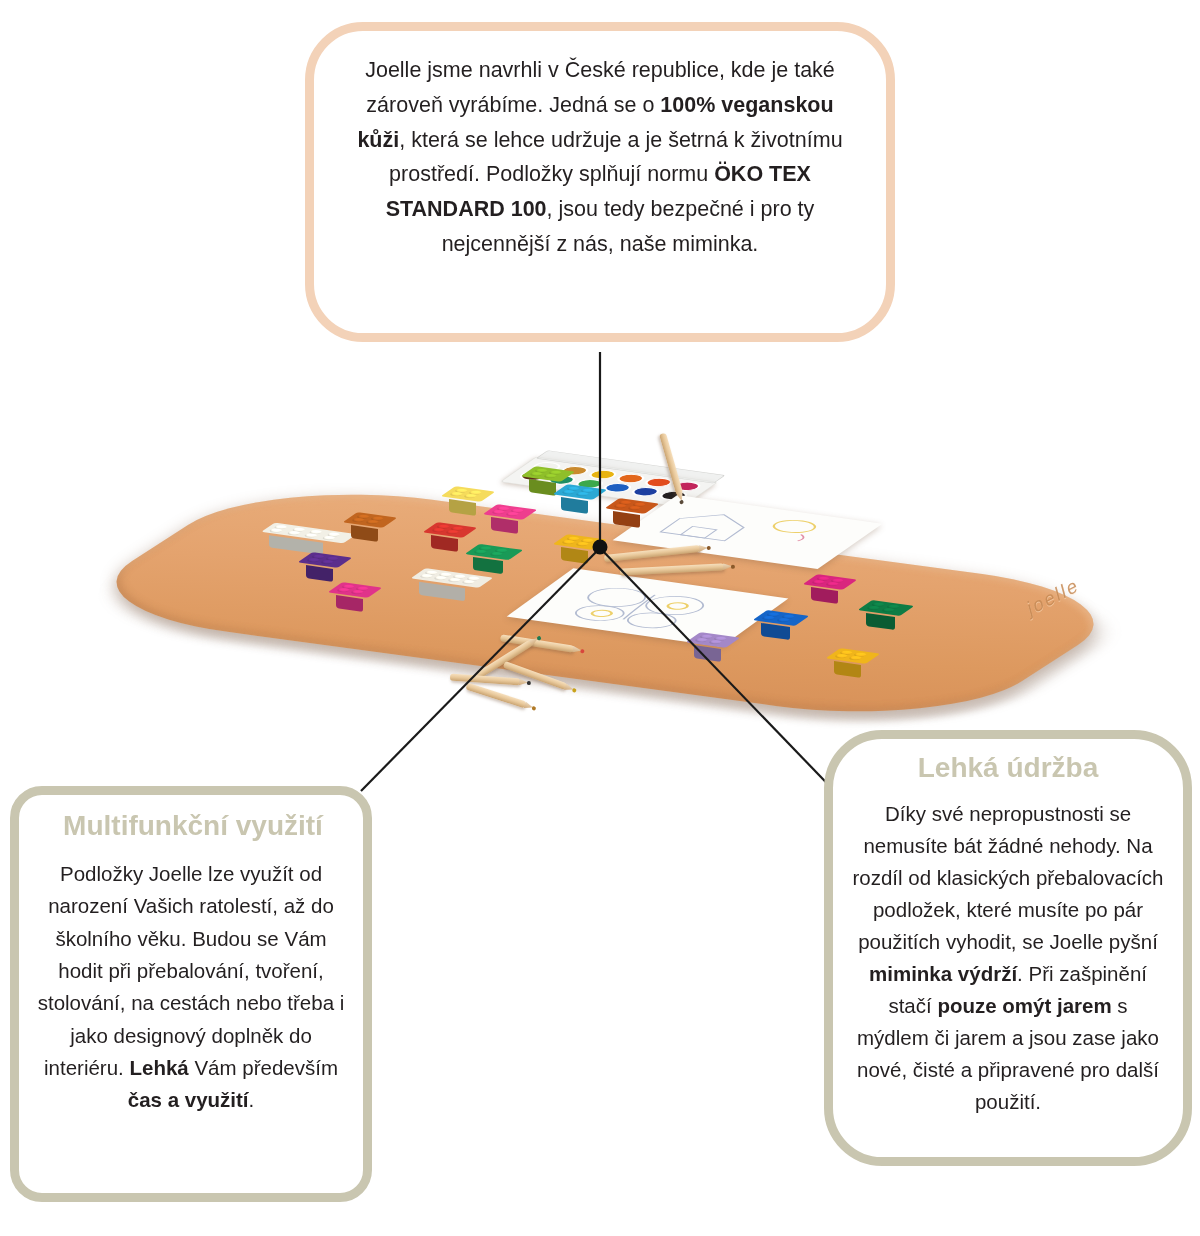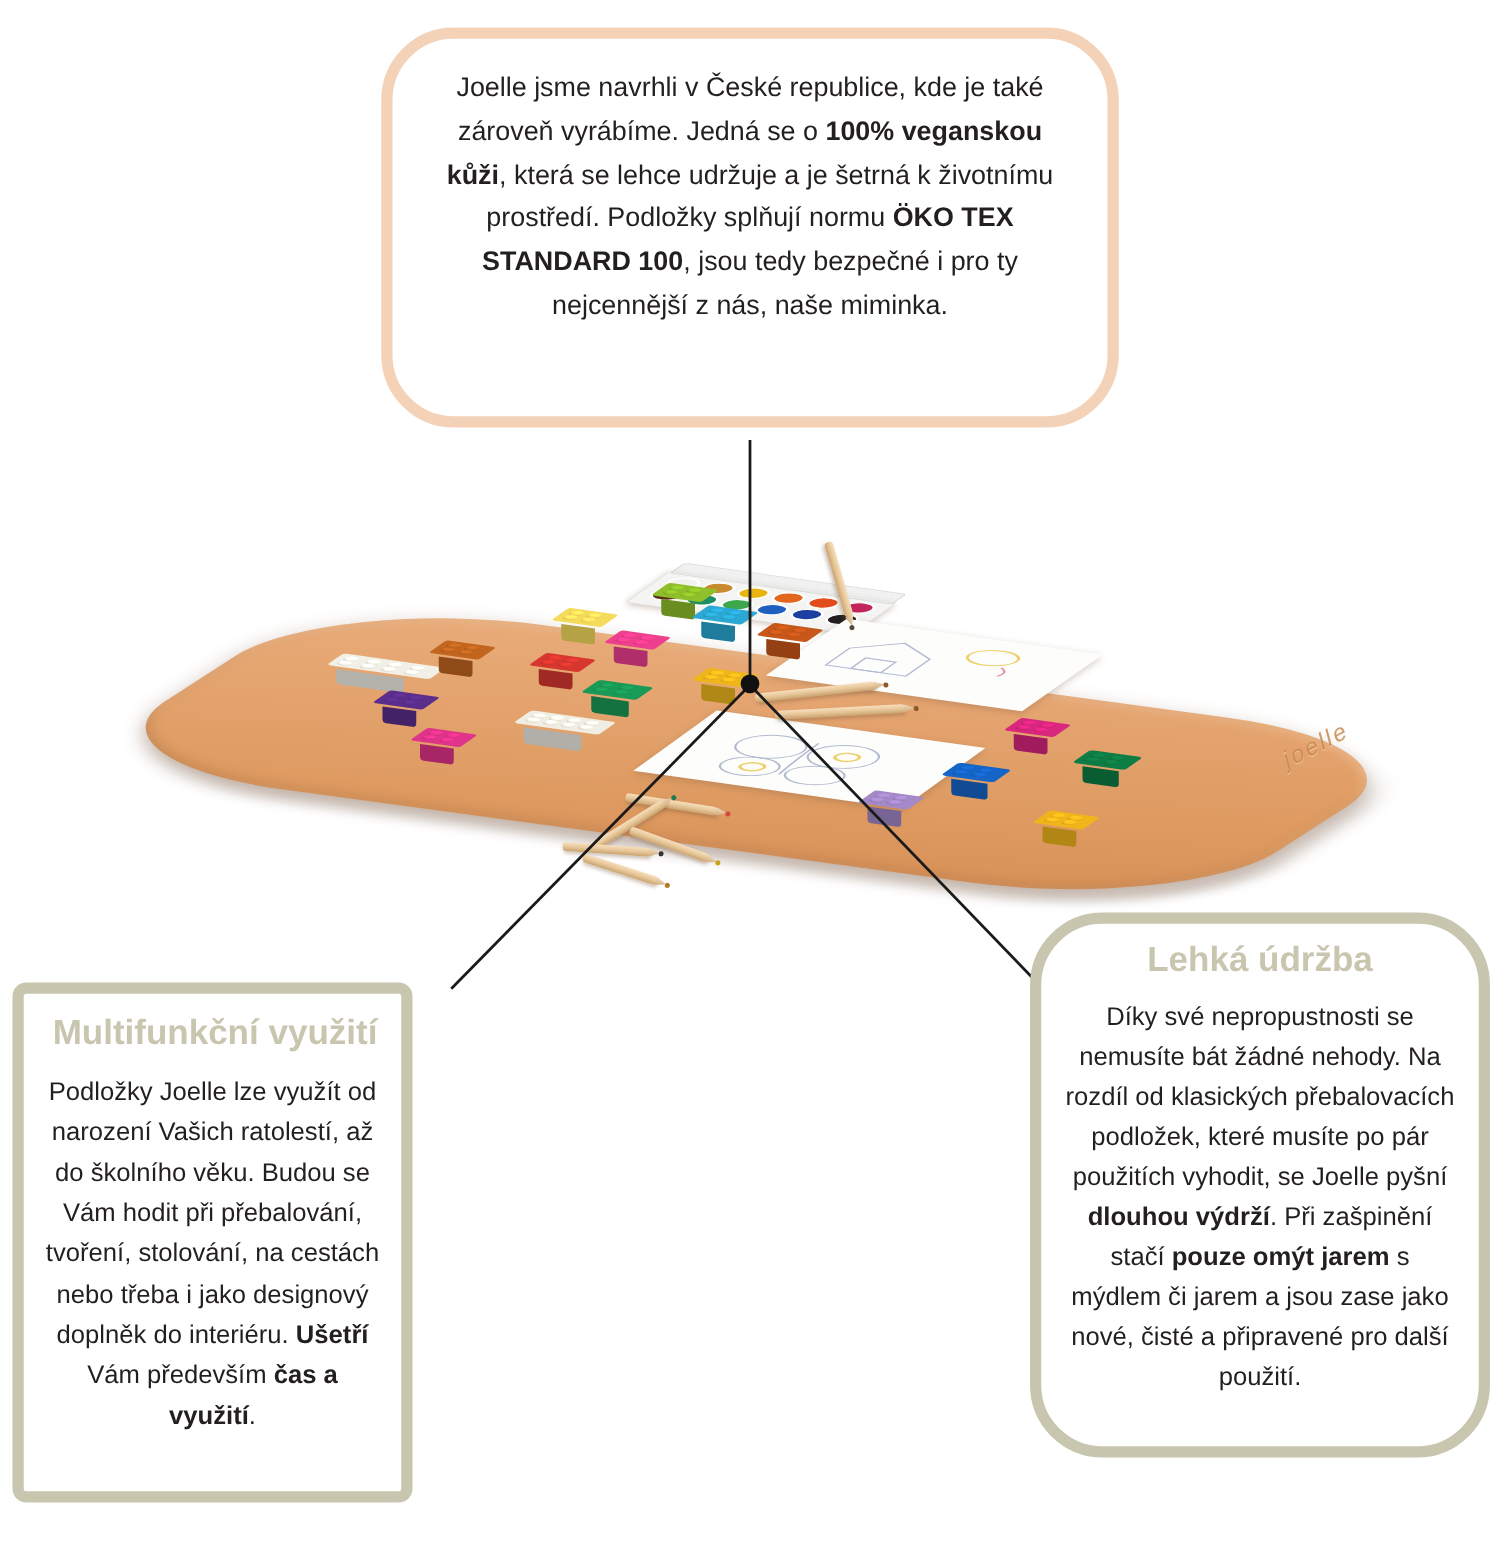--- a/index.html
+++ b/index.html
@@ -113,22 +113,22 @@
   #card-top{
     left:305px; top:22px; width:590px; height:320px;
     border:9px solid #f3d2b8; border-radius:58px;
     padding:22px 34px 16px;
   }
   #card-top .title{ font-size:31px; color:#f5cdae; margin-bottom:14px; }
   #card-top .body{ font-size:21.5px; line-height:1.62; }
 
   
   #card-left{
-    left:10px; top:786px; width:320px; height:416px;
-    border:9px solid #c9c6b0; border-radius:11px;
+    left:10px; top:786px; width:362px; height:416px;
+    border:9px solid #c9c6b0; border-radius:32px;
     padding:30px 16px 18px;
   }
   #card-left .title{
     font-size:28px; color:#c9c6b0; margin-bottom:10px;
     position:relative; left:2px; top:-14px; white-space:nowrap;
   }
   #card-left .body{ font-size:20.5px; line-height:1.58; margin-top:-8px; }
 
   
   #card-right{
@@ -417,19 +417,19 @@
   <line x1="600" y1="548" x2="846" y2="803" stroke="#1a1a1a" stroke-width="2.2"></line>
   <circle cx="600" cy="547" r="7.5" fill="#111111"></circle>
 </svg>
 
 <div class="card" id="card-top">
   <div class="body">Joelle jsme navrhli v České republice, kde je také zároveň vyrábíme. Jedná se o <b>100% veganskou kůži</b>, která se lehce udržuje a je šetrná  k životnímu prostředí. Podložky splňují normu <b>ÖKO TEX STANDARD 100</b>, jsou tedy bezpečné i pro ty nejcennější z nás, naše miminka.</div>
 </div>
 
 <div class="card" id="card-left">
   <div class="title">Multifunkční využití</div>
-  <div class="body">Podložky Joelle lze využít od narození  Vašich ratolestí, až do školního věku.  Budou se Vám hodit při přebalování, tvoření, stolování, na cestách nebo třeba i jako designový doplněk do interiéru. <b>Ušetří</b> Vám především <b>čas a využití</b>.</div>
+  <div class="body">Podložky Joelle lze využít od narození  Vašich ratolestí, až do školního věku.  Budou se Vám hodit při přebalování, tvoření, stolování, na cestách nebo třeba i jako designový doplněk do interiéru. <b>Lehká</b> Vám především <b>čas a využití</b>.</div>
 </div>
 
 <div class="card" id="card-right">
   <div class="title">Lehká údržba</div>
-  <div class="body">Díky své nepropustnosti se nemusíte bát žádné nehody. Na rozdíl od klasických přebalovacích podložek, které musíte po pár použitích vyhodit, se Joelle pyšní <b>dlouhou výdrží</b>. Při zašpinění stačí <b>pouze omýt jarem</b> s mýdlem či jarem a jsou zase jako nové, čisté a připravené pro další použití.</div>
+  <div class="body">Díky své nepropustnosti se nemusíte bát žádné nehody. Na rozdíl od klasických přebalovacích podložek, které musíte po pár použitích vyhodit, se Joelle pyšní <b>miminka výdrží</b>. Při zašpinění stačí <b>pouze omýt jarem</b> s mýdlem či jarem a jsou zase jako nové, čisté a připravené pro další použití.</div>
 </div>
 
 </body></html>

